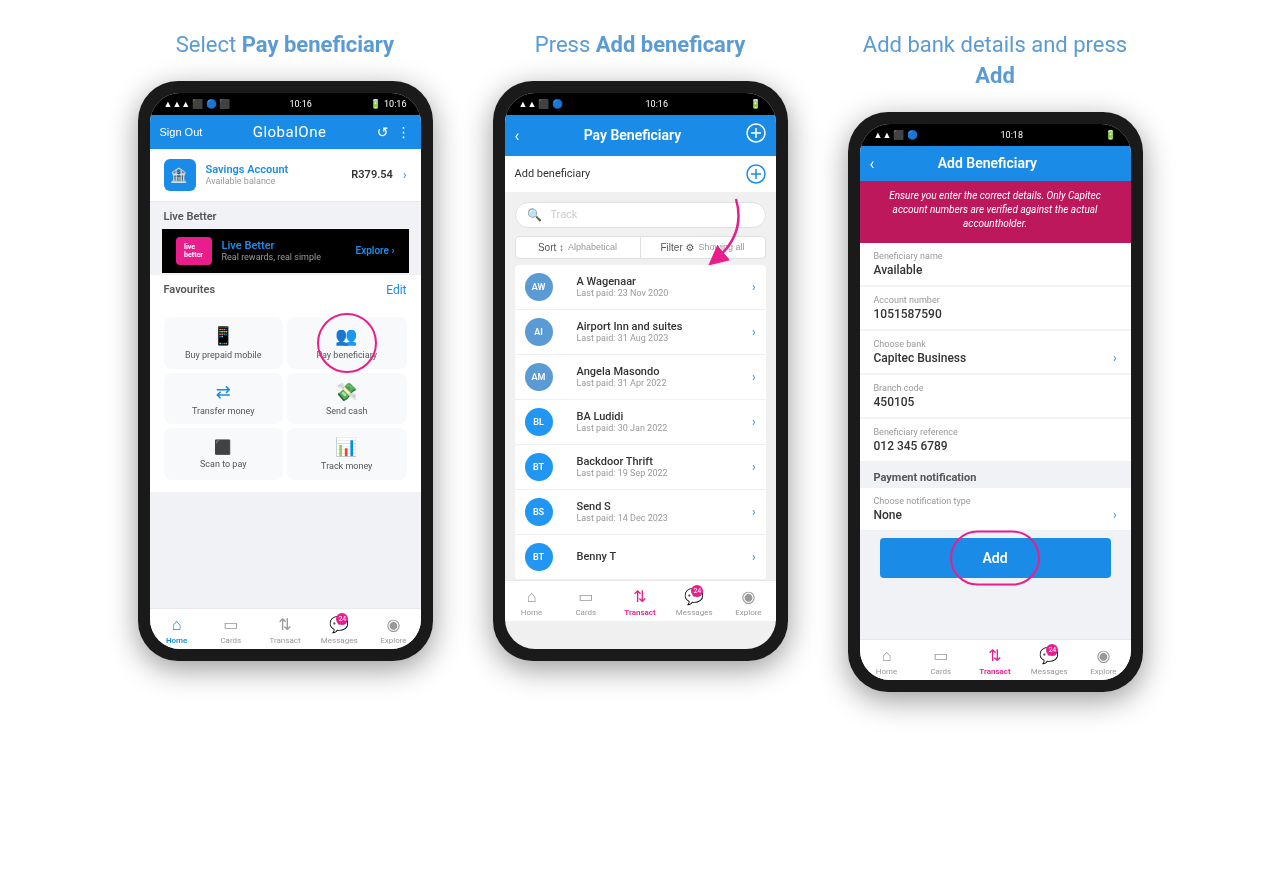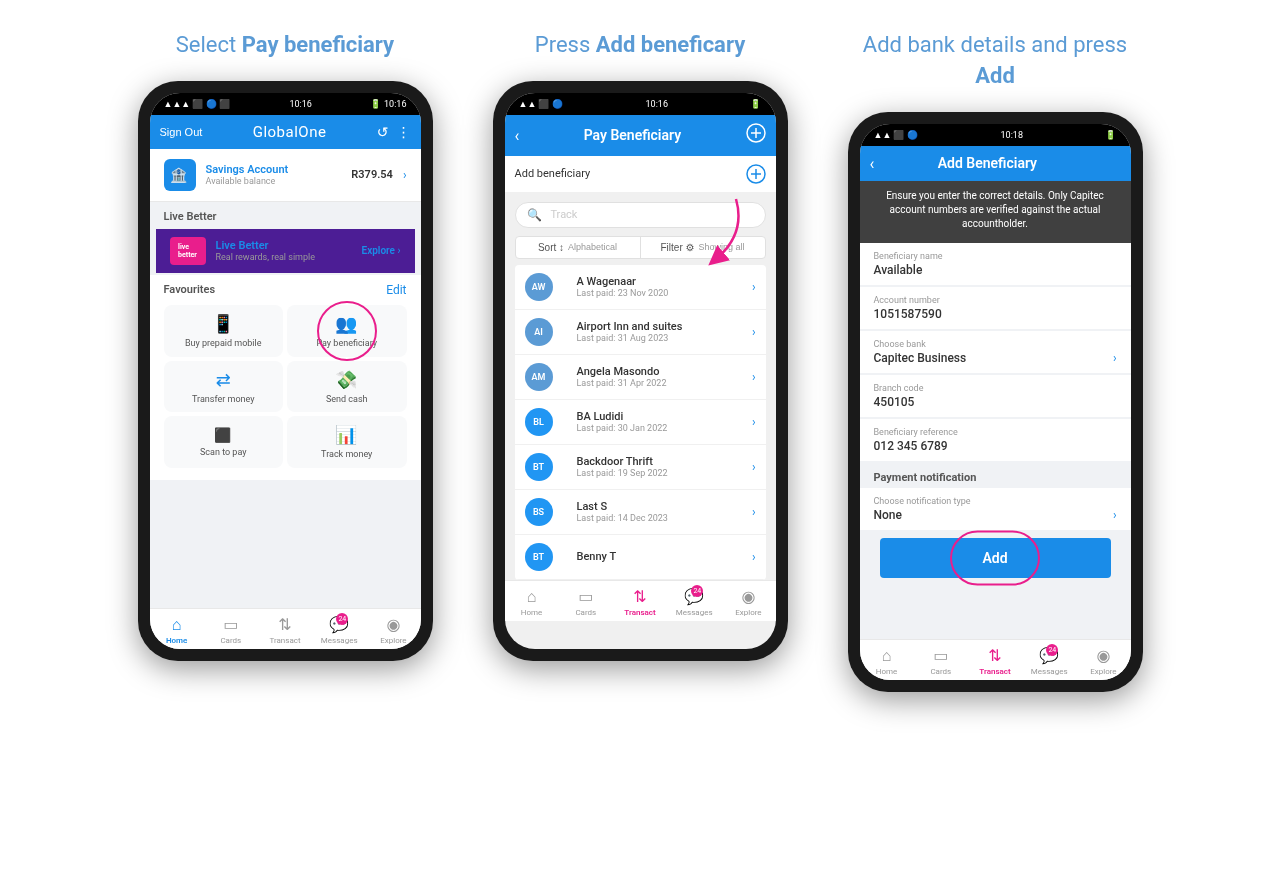--- a/index.html
+++ b/index.html
@@ -156,22 +156,22 @@
 
     .section-title {
       font-size: 11px;
       font-weight: 600;
       color: #555;
       padding: 8px 14px 4px;
       background: #f0f2f5;
     }
 
     .live-better-card {
-      background: #4c1d95;
-      margin: 2px 6px;
+      background: #000000;
+      margin: 2px 12px;
       padding: 8px 14px;
       display: flex;
       align-items: center;
       gap: 10px;
     }
     .live-better-logo {
       width: 36px;
       height: 28px;
       background: #e91e8c;
       border-radius: 4px;
@@ -202,21 +202,21 @@
 
     .favourites-grid {
       background: #fff;
       padding: 8px 14px;
       margin-top: 2px;
     }
     .fav-header {
       display: flex;
       align-items: center;
       justify-content: space-between;
-      margin-bottom: 8px;
+      margin-bottom: 20px;
     }
     .fav-title {
       font-size: 11px;
       font-weight: 600;
       color: #555;
     }
     .fav-edit {
       font-size: 12px;
       color: #1a8ce8;
     }
@@ -433,24 +433,25 @@
     }
     .screen3-title {
       flex: 1;
       text-align: center;
       color: #fff;
       font-size: 14px;
       font-weight: 600;
     }
 
     .info-banner {
-      background: #404040;
+      background: #be185d;
       margin: 0;
       padding: 8px 14px 12px;
       flex-shrink: 0;
+      font-style: italic;
     }
     .info-text {
       font-size: 10px;
       color: #fff;
       text-align: center;
       line-height: 1.4;
     }
 
     .form-section {
       background: #f0f2f5;
@@ -720,21 +721,21 @@
             <div class="bene-avatar" style="background:#2196F3;">BT</div>
             <div class="bene-info">
               <div class="bene-name">Backdoor Thrift</div>
               <div class="bene-date">Last paid: 19 Sep 2022</div>
             </div>
             <span class="bene-chevron">›</span>
           </div>
           <div class="beneficiary-item">
             <div class="bene-avatar" style="background:#2196F3;">BS</div>
             <div class="bene-info">
-              <div class="bene-name">Last S</div>
+              <div class="bene-name">Send S</div>
               <div class="bene-date">Last paid: 14 Dec 2023</div>
             </div>
             <span class="bene-chevron">›</span>
           </div>
           <div class="beneficiary-item">
             <div class="bene-avatar" style="background:#2196F3;">BT</div>
             <div class="bene-info">
               <div class="bene-name">Benny T</div>
             </div>
             <span class="bene-chevron">›</span>

